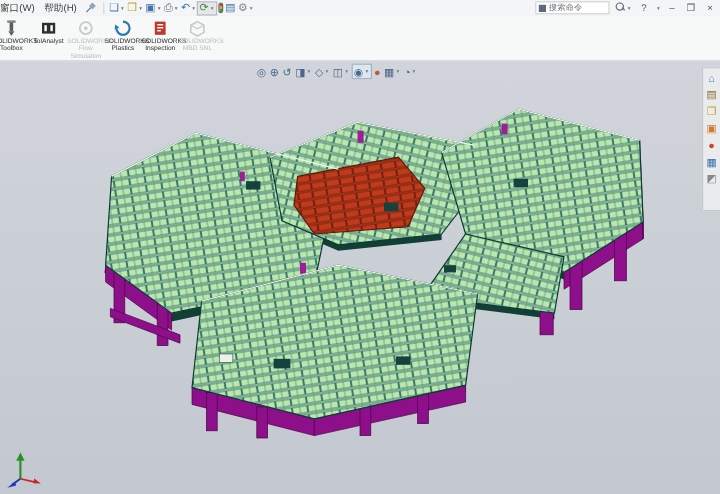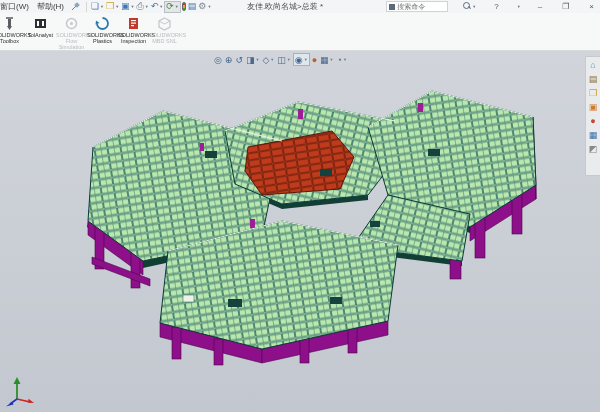--- a/index.html
+++ b/index.html
@@ -15,21 +15,21 @@
   .sep{width:1px;height:10px;background:#d5d7d9;margin:0 3px;}
   .qat{display:flex;align-items:center;gap:0;}
   .qat-btn{display:flex;align-items:center;padding:0 1px;height:12px;}
   .qat-glyph{font-size:9px;line-height:9px;color:#3f76ad;}
   .dd{font-size:4px;color:#777;margin-left:1px;}
   .qat-btn.pressed{background:#e3e7ea;border:1px solid #b9bfc5;}
   .traffic{width:4px;height:9px;border-radius:2px;border:1px solid #666;
     background:linear-gradient(#d23b2f 0 33%,#e8a23a 33% 66%,#37a33c 66%);}
   .title-center{position:absolute;left:120px;right:150px;text-align:center;
     font-size:8px;color:#4a4a4a;pointer-events:none;white-space:nowrap;overflow:hidden;}
-  .tb-right{margin-left:auto;display:flex;align-items:center;gap:14px;padding-right:3px;}
+  .tb-right{margin-left:auto;display:flex;align-items:center;gap:4px;padding-right:3px;}
   .searchbox{display:flex;align-items:center;width:62px;height:11px;background:#fff;
     border:1px solid #cfd3d6;padding:0 2px;gap:2px;}
   .sw-mini{width:6px;height:6px;background:#5b6b7b;flex:none;}
   .searchbox input{border:none;outline:none;width:100%;font-size:7px;color:#666;
     font-family:inherit;background:transparent;padding:0;}
   .mag{position:relative;width:8px;height:9px;}
   .mag::before{content:"";position:absolute;left:0;top:0;width:5px;height:5px;
     border:1px solid #5a6b7c;border-radius:50%;}
   .mag::after{content:"";position:absolute;left:5px;top:5px;width:3px;height:1px;
     background:#5a6b7c;transform:rotate(45deg);}
@@ -105,21 +105,20 @@
       </span>
     <span class="qat-btn">
         <span class="qat-glyph">▤</span>
       </span>
     <span class="qat-btn">
         <span class="qat-glyph" style="color:#7c8894">⚙</span>
         <span class="dd">▼</span>
       </span>
   </div>
 
-  <div class="title-center">友佳.欧尚名城&gt;总装 *</div>
 
   <div class="tb-right">
     <div class="searchbox">
       <span class="sw-mini"></span>
       <input placeholder="搜索命令" style="">
     </div>
     <span class="qat-btn">
         <span class="mag"></span>
         <span class="dd">▼</span>
       </span>

